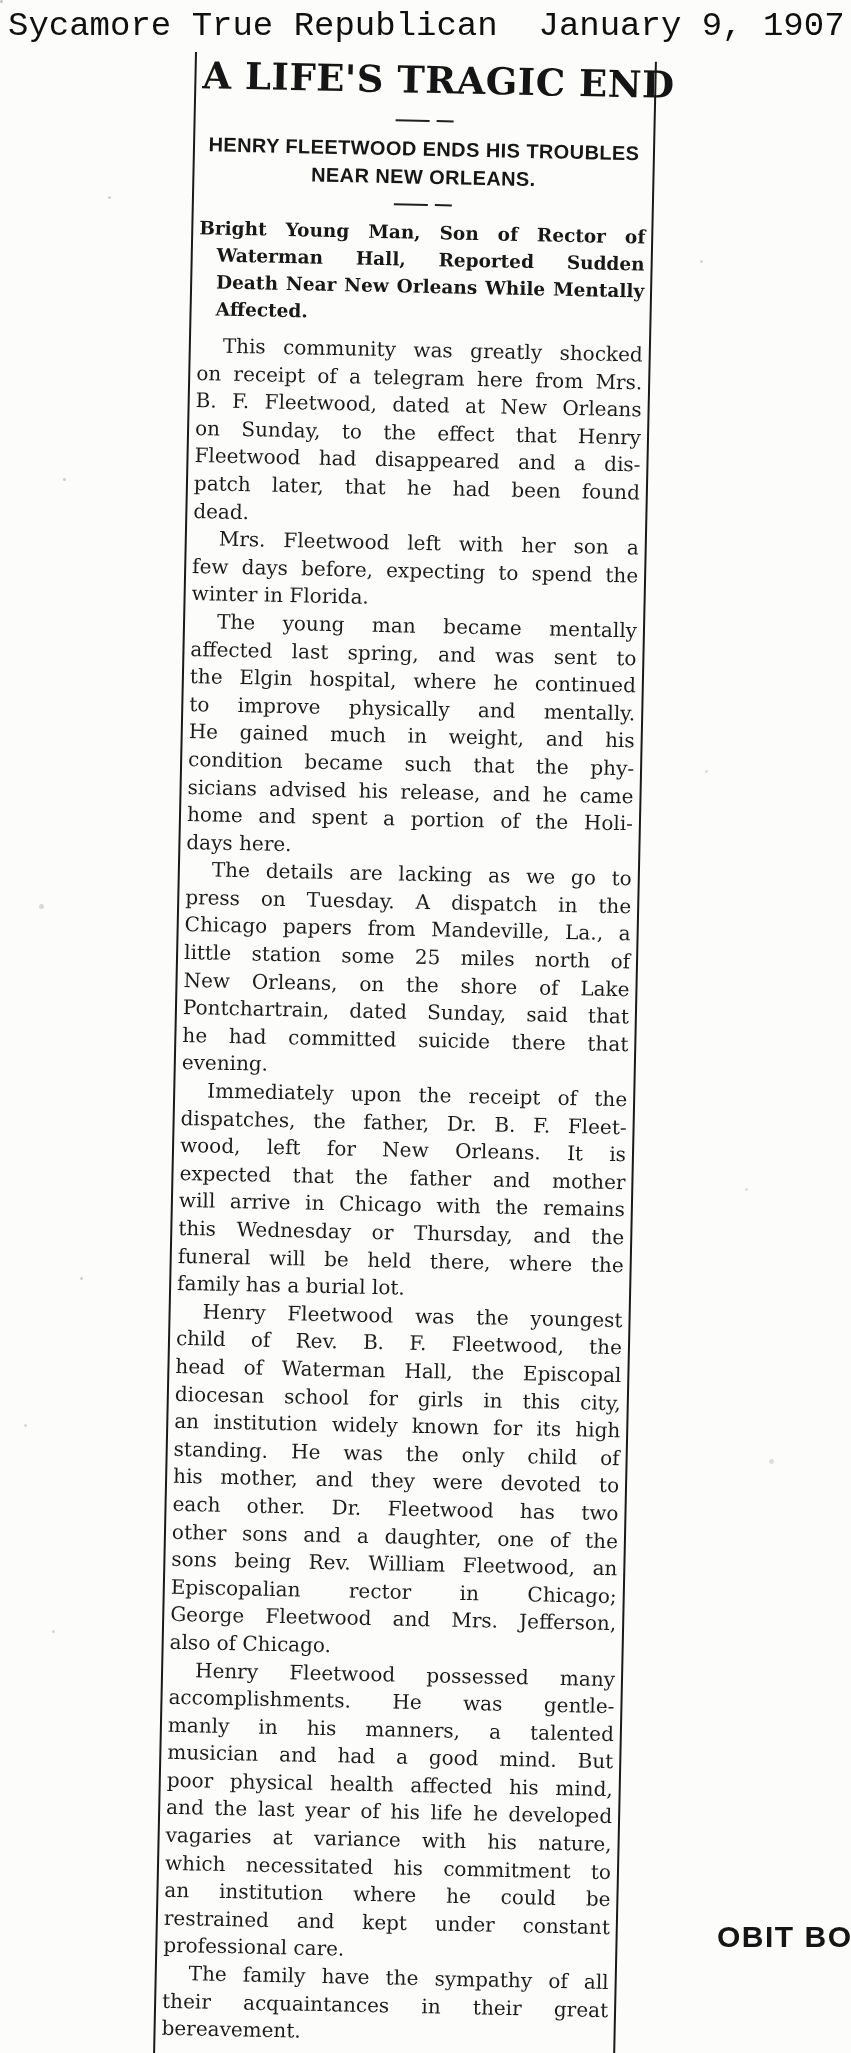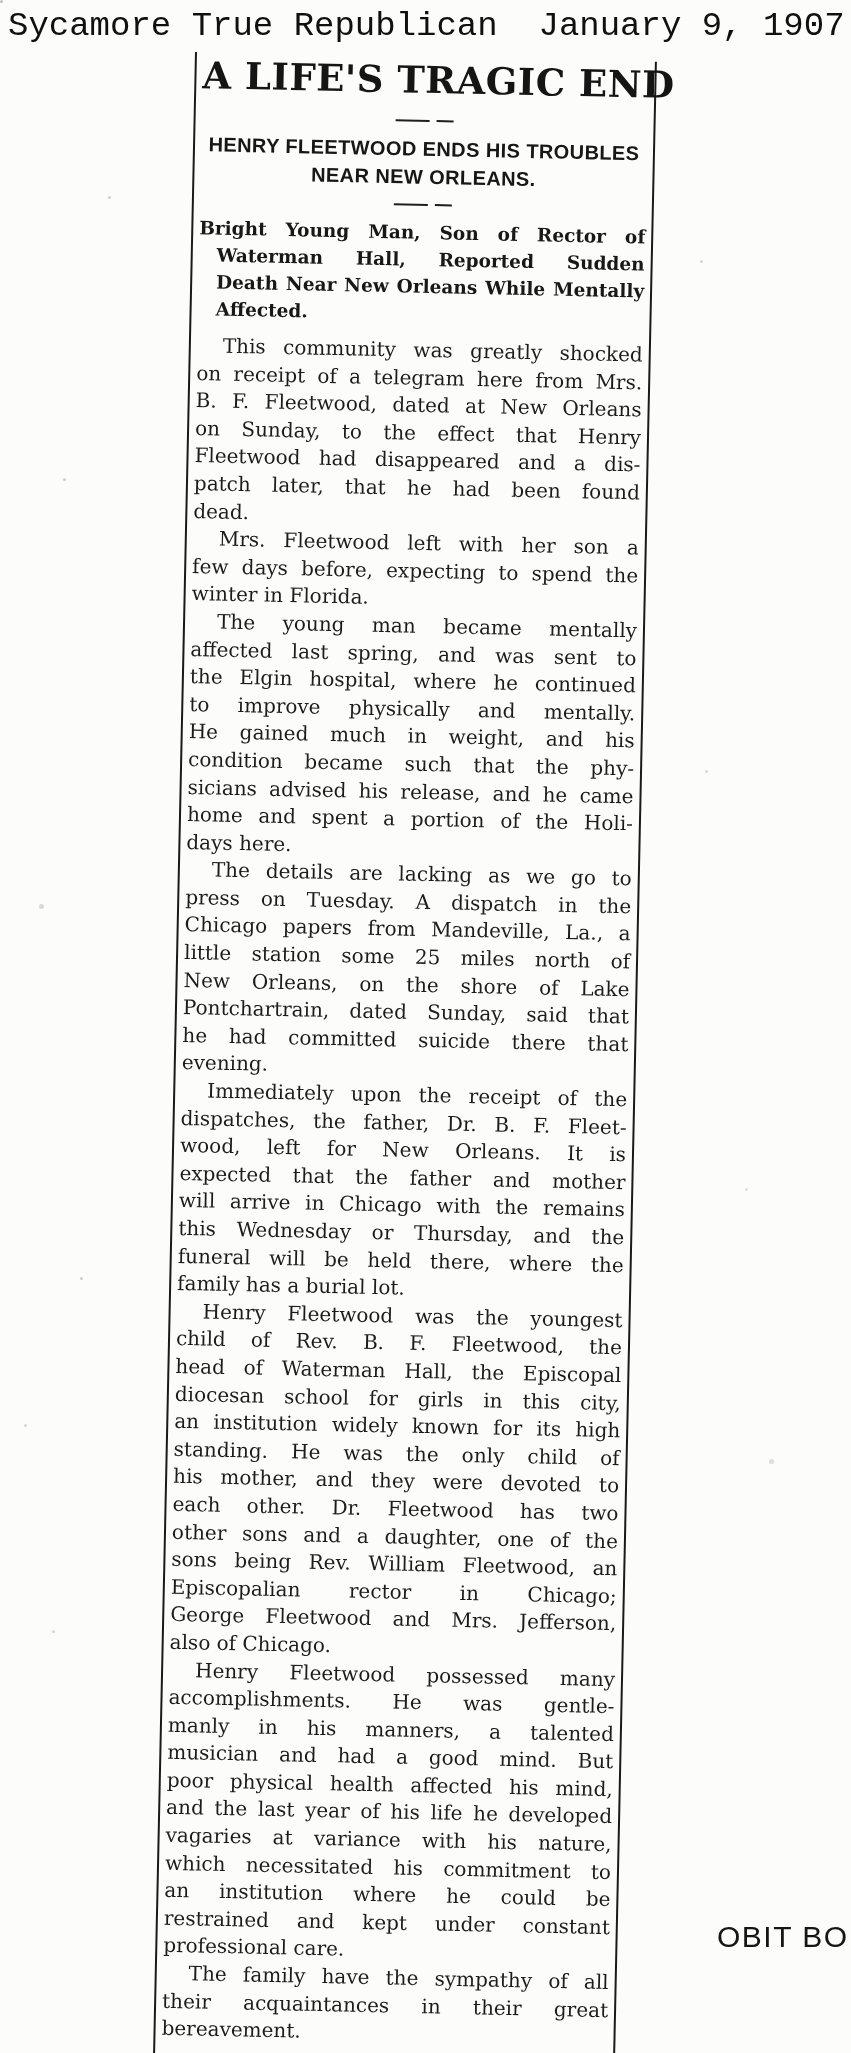--- a/index.html
+++ b/index.html
@@ -83,21 +83,21 @@
     text-align-last:justify;
     white-space:nowrap;
   }
   .bline{white-space:normal;}
   .bline.first{text-indent:26px;}
   .bline.plast{text-align-last:left;}
   
   .stamp{
     position:absolute;left:717px;top:1920px;
     font-family:"Liberation Sans",sans-serif;
-    font-weight:normal;
+    font-weight:bold;
     font-size:30px;line-height:34px;
     letter-spacing:1.5px;
     color:#151515;
     white-space:nowrap;
   }
   
   .speck{
     position:absolute;top:0;left:0;width:3px;height:3px;border-radius:50%;
     background:rgba(40,40,40,.28);
     box-shadow:

